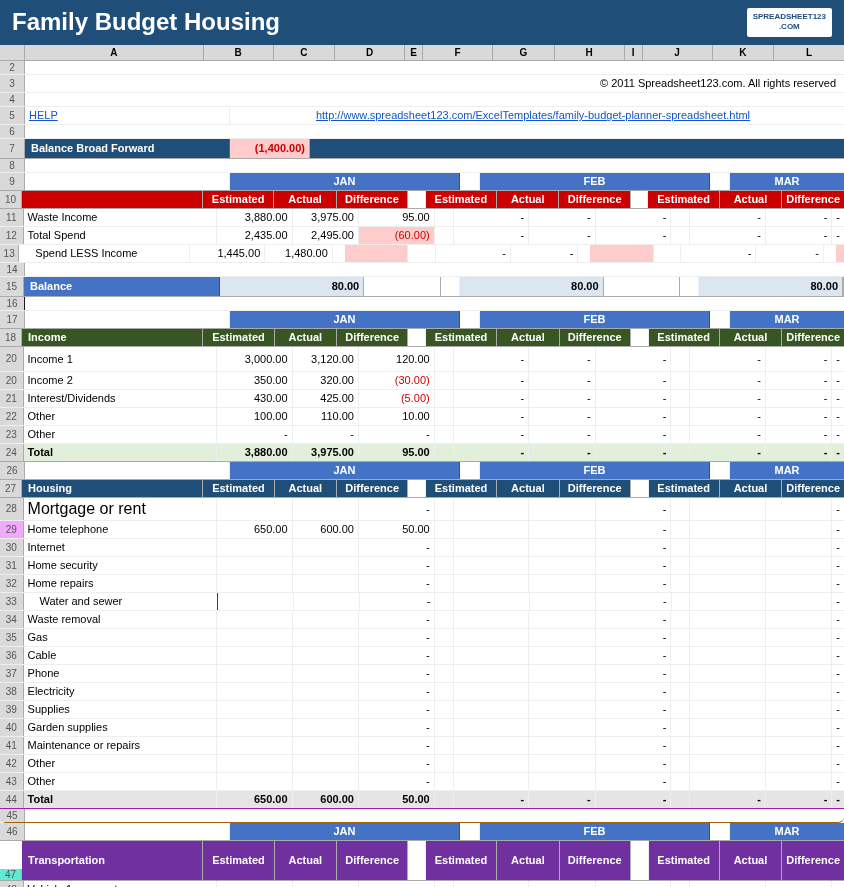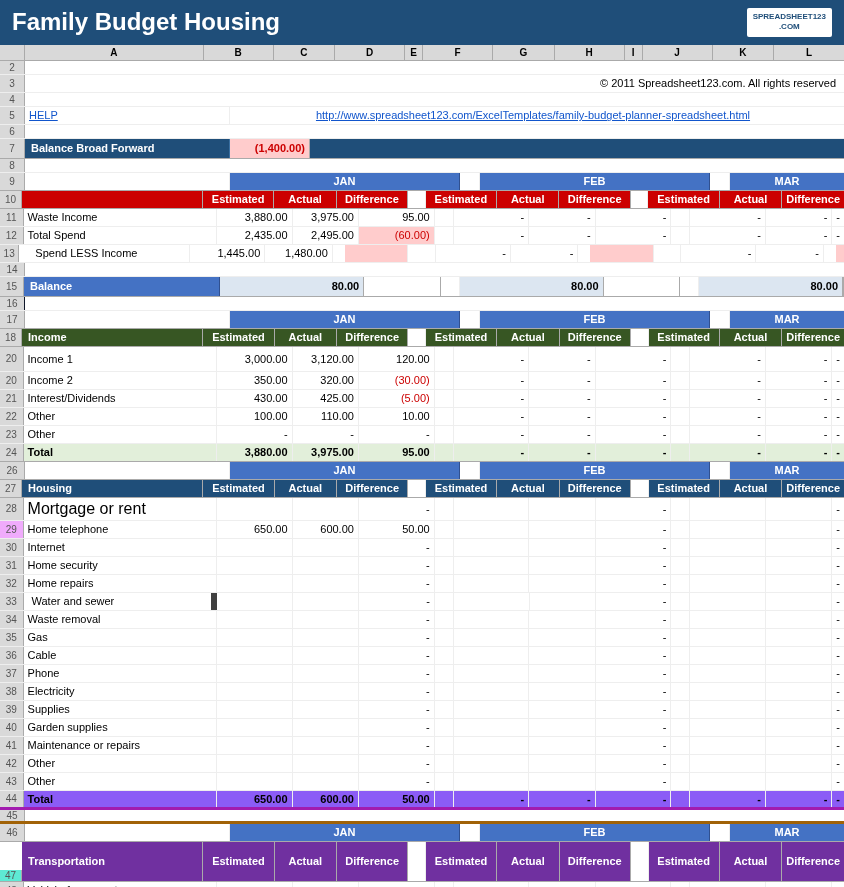--- a/index.html
+++ b/index.html
@@ -415,21 +415,21 @@
       <div style="width:80px;padding:2px 4px;border-right:1px solid #eee;text-align:right;font-size:11px;display:flex;align-items:center;justify-content:flex-end;"></div>
       <div style="width:70px;padding:2px 4px;border-right:1px solid #eee;text-align:right;font-size:11px;display:flex;align-items:center;justify-content:flex-end;"></div>
       <div style="width:80px;padding:2px 4px;border-right:1px solid #eee;text-align:right;font-size:11px;display:flex;align-items:center;justify-content:flex-end;">-</div>
       <div style="width:20px;border-right:1px solid #eee;"></div>
       <div style="width:80px;padding:2px 4px;border-right:1px solid #eee;text-align:right;font-size:11px;display:flex;align-items:center;justify-content:flex-end;"></div>
       <div style="width:70px;padding:2px 4px;border-right:1px solid #eee;text-align:right;font-size:11px;display:flex;align-items:center;justify-content:flex-end;"></div>
       <div style="flex:1;padding:2px 4px;text-align:right;font-size:11px;display:flex;align-items:center;justify-content:flex-end;">-</div>
     </div>
       <div style="display: flex; min-height: 18px; border-bottom: 1px solid rgb(238, 238, 238);">
       <div style="width:25px;background:#d9d9d9;border-right:1px solid #aaa;font-size:10px;text-align:center;color:#555;display:flex;align-items:center;justify-content:center;">33</div>
-      <div style="width:205px;padding:2px 8px;border-right:6px solid #404040;font-size:11px;">Water and sewer</div>
+      <div style="width:205px;padding:2px 16px;border-right:1px solid #404040;font-size:11px;">Water and sewer</div>
       <div style="width:80px;padding:2px 4px;border-right:1px solid #eee;text-align:right;font-size:11px;display:flex;align-items:center;justify-content:flex-end;"></div>
       <div style="width:70px;padding:2px 4px;border-right:1px solid #eee;text-align:right;font-size:11px;display:flex;align-items:center;justify-content:flex-end;"></div>
       <div style="width:80px;padding:2px 4px;border-right:1px solid #eee;text-align:right;font-size:11px;display:flex;align-items:center;justify-content:flex-end;">-</div>
       <div style="width:20px;border-right:1px solid #eee;"></div>
       <div style="width:80px;padding:2px 4px;border-right:1px solid #eee;text-align:right;font-size:11px;display:flex;align-items:center;justify-content:flex-end;"></div>
       <div style="width:70px;padding:2px 4px;border-right:1px solid #eee;text-align:right;font-size:11px;display:flex;align-items:center;justify-content:flex-end;"></div>
       <div style="width:80px;padding:2px 4px;border-right:1px solid #eee;text-align:right;font-size:11px;display:flex;align-items:center;justify-content:flex-end;">-</div>
       <div style="width:20px;border-right:1px solid #eee;"></div>
       <div style="width:80px;padding:2px 4px;border-right:1px solid #eee;text-align:right;font-size:11px;display:flex;align-items:center;justify-content:flex-end;"></div>
       <div style="width:70px;padding:2px 4px;border-right:1px solid #eee;text-align:right;font-size:11px;display:flex;align-items:center;justify-content:flex-end;"></div>
@@ -580,37 +580,37 @@
       <div style="width:80px;padding:2px 4px;border-right:1px solid #eee;text-align:right;font-size:11px;display:flex;align-items:center;justify-content:flex-end;"></div>
       <div style="width:70px;padding:2px 4px;border-right:1px solid #eee;text-align:right;font-size:11px;display:flex;align-items:center;justify-content:flex-end;"></div>
       <div style="width:80px;padding:2px 4px;border-right:1px solid #eee;text-align:right;font-size:11px;display:flex;align-items:center;justify-content:flex-end;">-</div>
       <div style="width:20px;border-right:1px solid #eee;"></div>
       <div style="width:80px;padding:2px 4px;border-right:1px solid #eee;text-align:right;font-size:11px;display:flex;align-items:center;justify-content:flex-end;"></div>
       <div style="width:70px;padding:2px 4px;border-right:1px solid #eee;text-align:right;font-size:11px;display:flex;align-items:center;justify-content:flex-end;"></div>
       <div style="flex:1;padding:2px 4px;text-align:right;font-size:11px;display:flex;align-items:center;justify-content:flex-end;">-</div>
     </div>
     </div>
 
-  <div style="display:flex;min-height:18px;border-bottom:3px solid #a21caf;background:#8b5cf6;justify-content:space-between;">
+  <div style="display:flex;min-height:18px;border-bottom:1px solid #a21caf;background:#e5e5e5;justify-content:space-between;">
     <div style="width:25px;background:#d9d9d9;border-right:1px solid #aaa;font-size:10px;text-align:center;color:#555;display:flex;align-items:center;justify-content:center;">44</div>
     <div style="width:205px;padding:2px 4px;border-right:1px solid #eee;font-weight:bold;font-size:11px;">Total</div>
     <div style="width:80px;padding:2px 4px;border-right:1px solid #eee;text-align:right;font-weight:bold;font-size:11px;display:flex;align-items:center;justify-content:flex-end;">650.00</div>
     <div style="width:70px;padding:2px 4px;border-right:1px solid #eee;text-align:right;font-weight:bold;font-size:11px;display:flex;align-items:center;justify-content:flex-end;">600.00</div>
     <div style="width:80px;padding:2px 4px;border-right:1px solid #eee;text-align:right;font-weight:bold;font-size:11px;display:flex;align-items:center;justify-content:flex-end;">50.00</div>
     <div style="width:20px;border-right:1px solid #eee;"></div>
     <div style="width:80px;padding:2px 4px;border-right:1px solid #eee;text-align:right;font-weight:bold;font-size:11px;display:flex;align-items:center;justify-content:flex-end;">-</div>
     <div style="width:70px;padding:2px 4px;border-right:1px solid #eee;text-align:right;font-weight:bold;font-size:11px;display:flex;align-items:center;justify-content:flex-end;">-</div>
     <div style="width:80px;padding:2px 4px;border-right:1px solid #eee;text-align:right;font-weight:bold;font-size:11px;display:flex;align-items:center;justify-content:flex-end;">-</div>
     <div style="width:20px;border-right:1px solid #eee;"></div>
     <div style="width:80px;padding:2px 4px;border-right:1px solid #eee;text-align:right;font-weight:bold;font-size:11px;display:flex;align-items:center;justify-content:flex-end;">-</div>
     <div style="width:70px;padding:2px 4px;border-right:1px solid #eee;text-align:right;font-weight:bold;font-size:11px;display:flex;align-items:center;justify-content:flex-end;">-</div>
     <div style="flex:1;padding:2px 4px;text-align:right;font-weight:bold;font-size:11px;display:flex;align-items:center;justify-content:flex-end;">-</div>
   </div>
 
-  <div style="display:flex;min-height:14px;border-bottom:3px solid #a16207;">
+  <div style="display:flex;min-height:14px;border-bottom:1px solid #a16207;border-radius:6px;">
     <div style="width:25px;background:#d9d9d9;border-right:1px solid #aaa;font-size:10px;text-align:center;color:#555;display:flex;align-items:center;justify-content:center;">45</div>
     <div style="flex:1;"></div>
   </div>
 
   <div style="display:flex;min-height:18px;border-bottom:1px solid #aaa;">
     <div style="width:25px;background:#d9d9d9;border-right:1px solid #aaa;font-size:10px;text-align:center;color:#555;display:flex;align-items:center;justify-content:center;">46</div>
     <div style="width:205px;border-right:1px solid #eee;"></div>
     <div style="width:230px;background:#4472c4;color:white;font-weight:bold;text-align:center;display:flex;align-items:center;justify-content:center;border-right:1px solid #305090;">JAN</div>
     <div style="width:20px;border-right:1px solid #eee;"></div>
     <div style="width:230px;background:#4472c4;color:white;font-weight:bold;text-align:center;display:flex;align-items:center;justify-content:center;border-right:1px solid #305090;">FEB</div>

